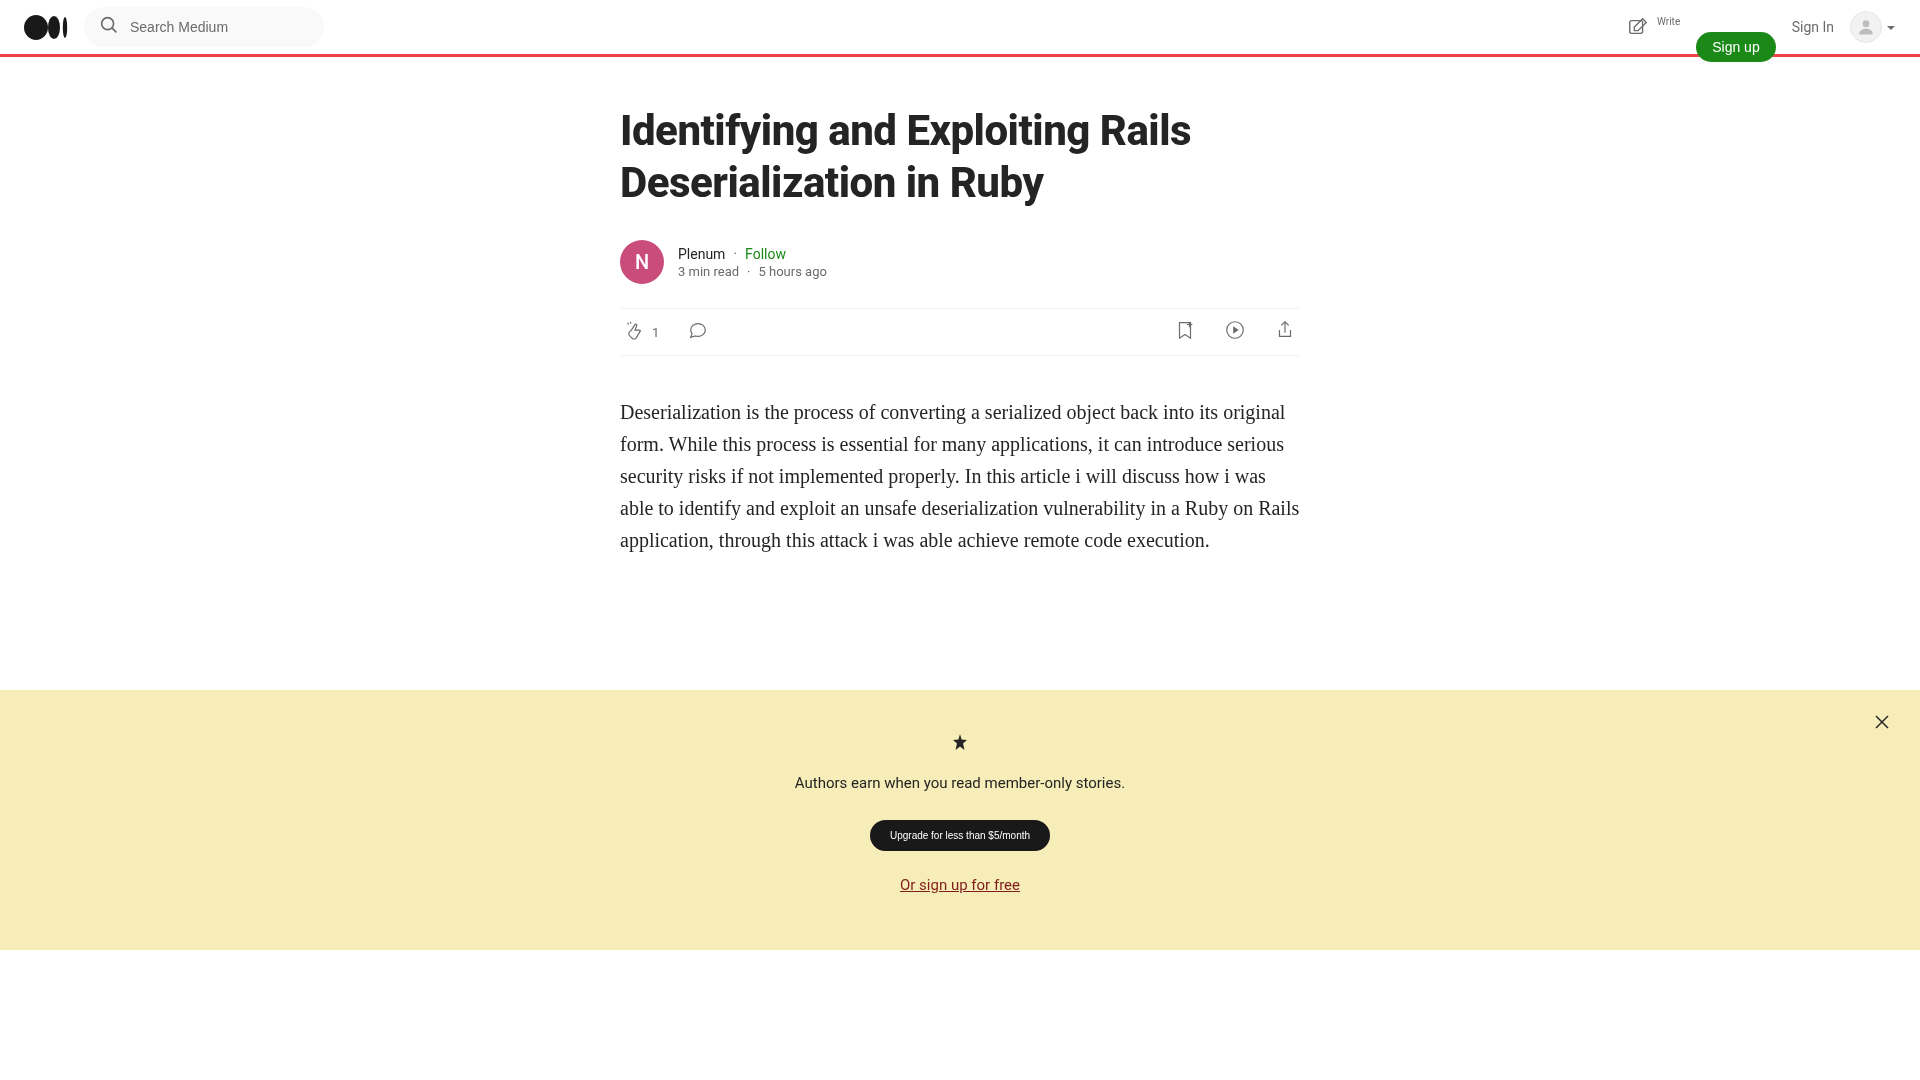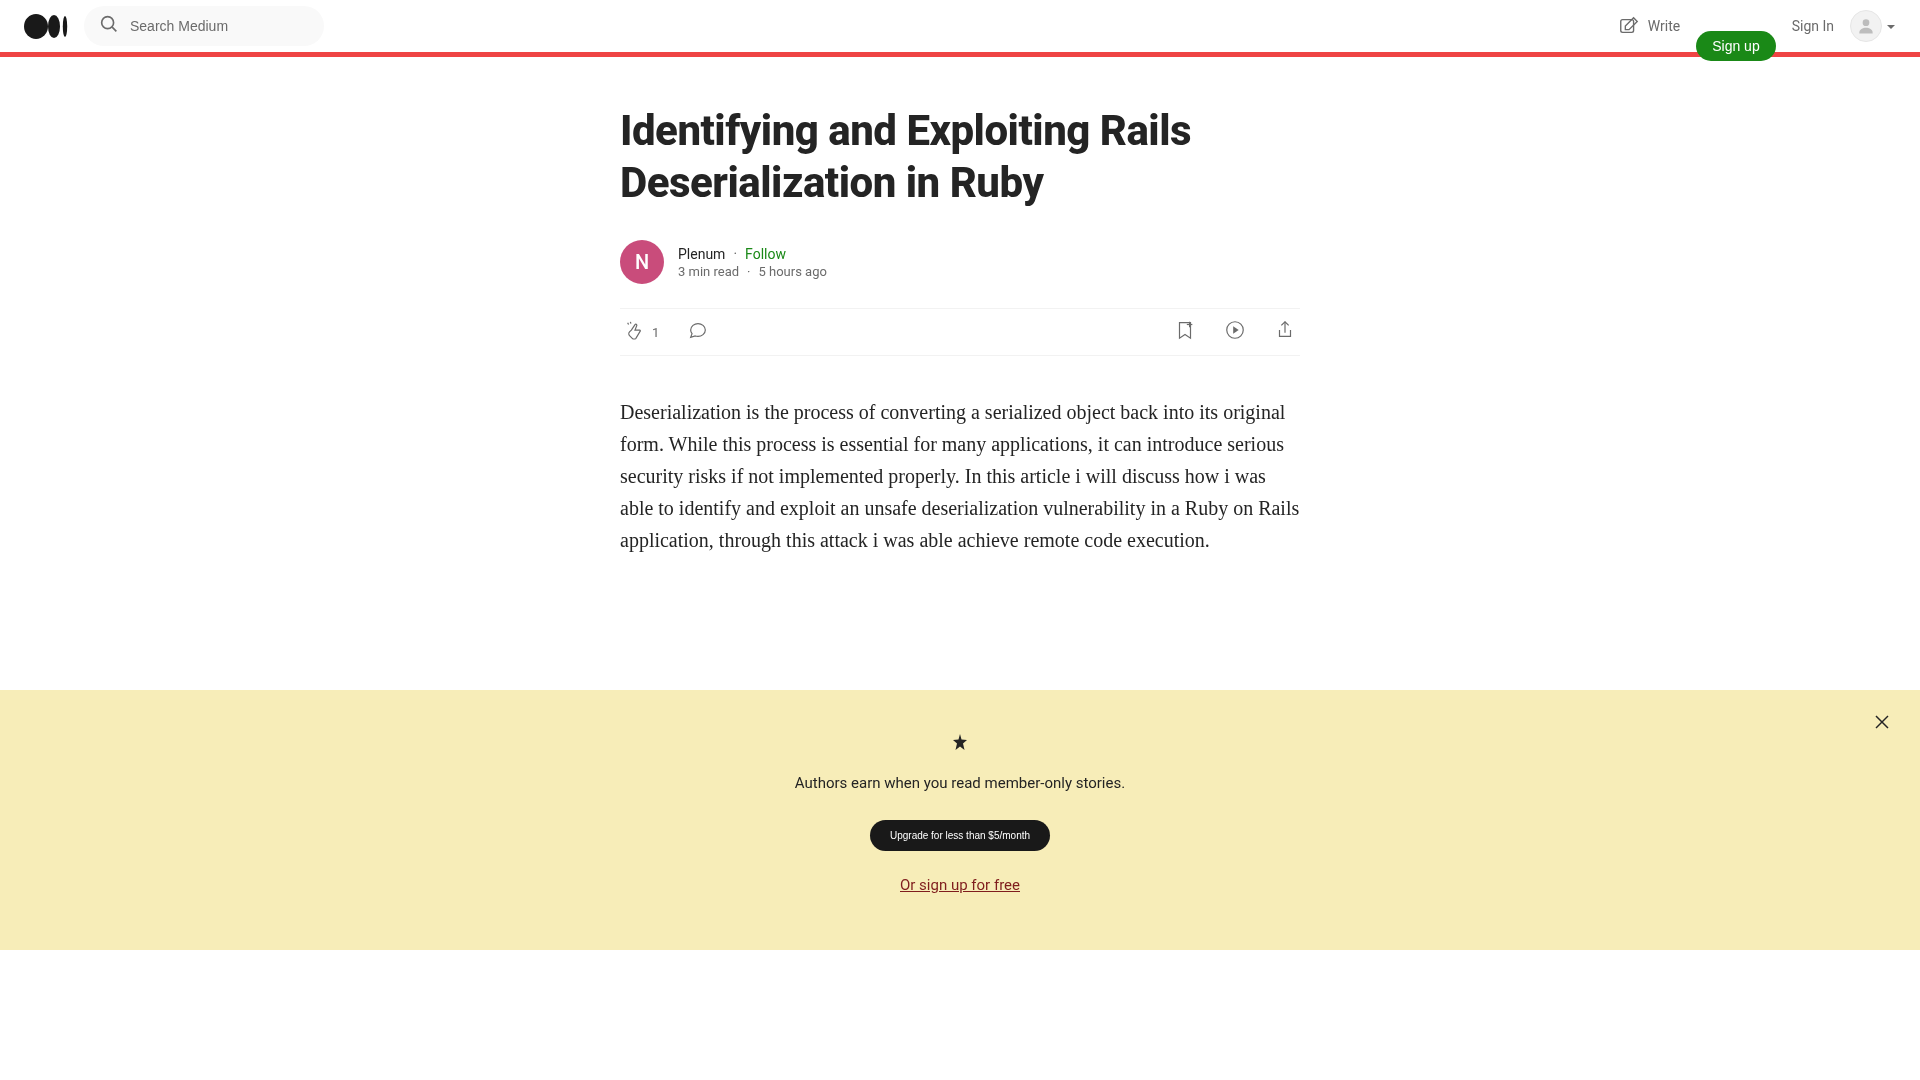--- a/index.html
+++ b/index.html
@@ -7,21 +7,21 @@
     font-family: -apple-system, BlinkMacSystemFont, "Segoe UI", Roboto, Helvetica, Arial, sans-serif;
     color: #242424;
     background: #fff;
     min-height: 1080px;
     position: relative;
   }
 
   
   .header {
     height: 57px;
-    border-bottom: 5px solid #ef4444;
+    border-bottom: 3px solid #ef4444;
     display: flex;
     align-items: center;
     padding: 0 24px;
     gap: 16px;
   }
   .logo {
     display: flex;
     align-items: center;
     gap: 2px;
   }
@@ -42,24 +42,23 @@
     outline: none;
     font-size: 14px;
     margin-left: 10px;
     width: 100%;
     color: #242424;
   }
   .search-box input::placeholder { color: #6b6b6b; }
   .header-spacer { flex: 1; }
   .write-link {
     display: flex;
-    align-items: center;
     gap: 8px;
     color: #6b6b6b;
-    font-size: 14px;
+    font-size: 10px;
     cursor: pointer;
   }
   .write-link svg { display: block; }
   .signup-btn {
     background: #1a8917;
     color: #fff;
     border: none;
     border-radius: 99px;
     padding: 7px 16px;
     font-size: 14px;

